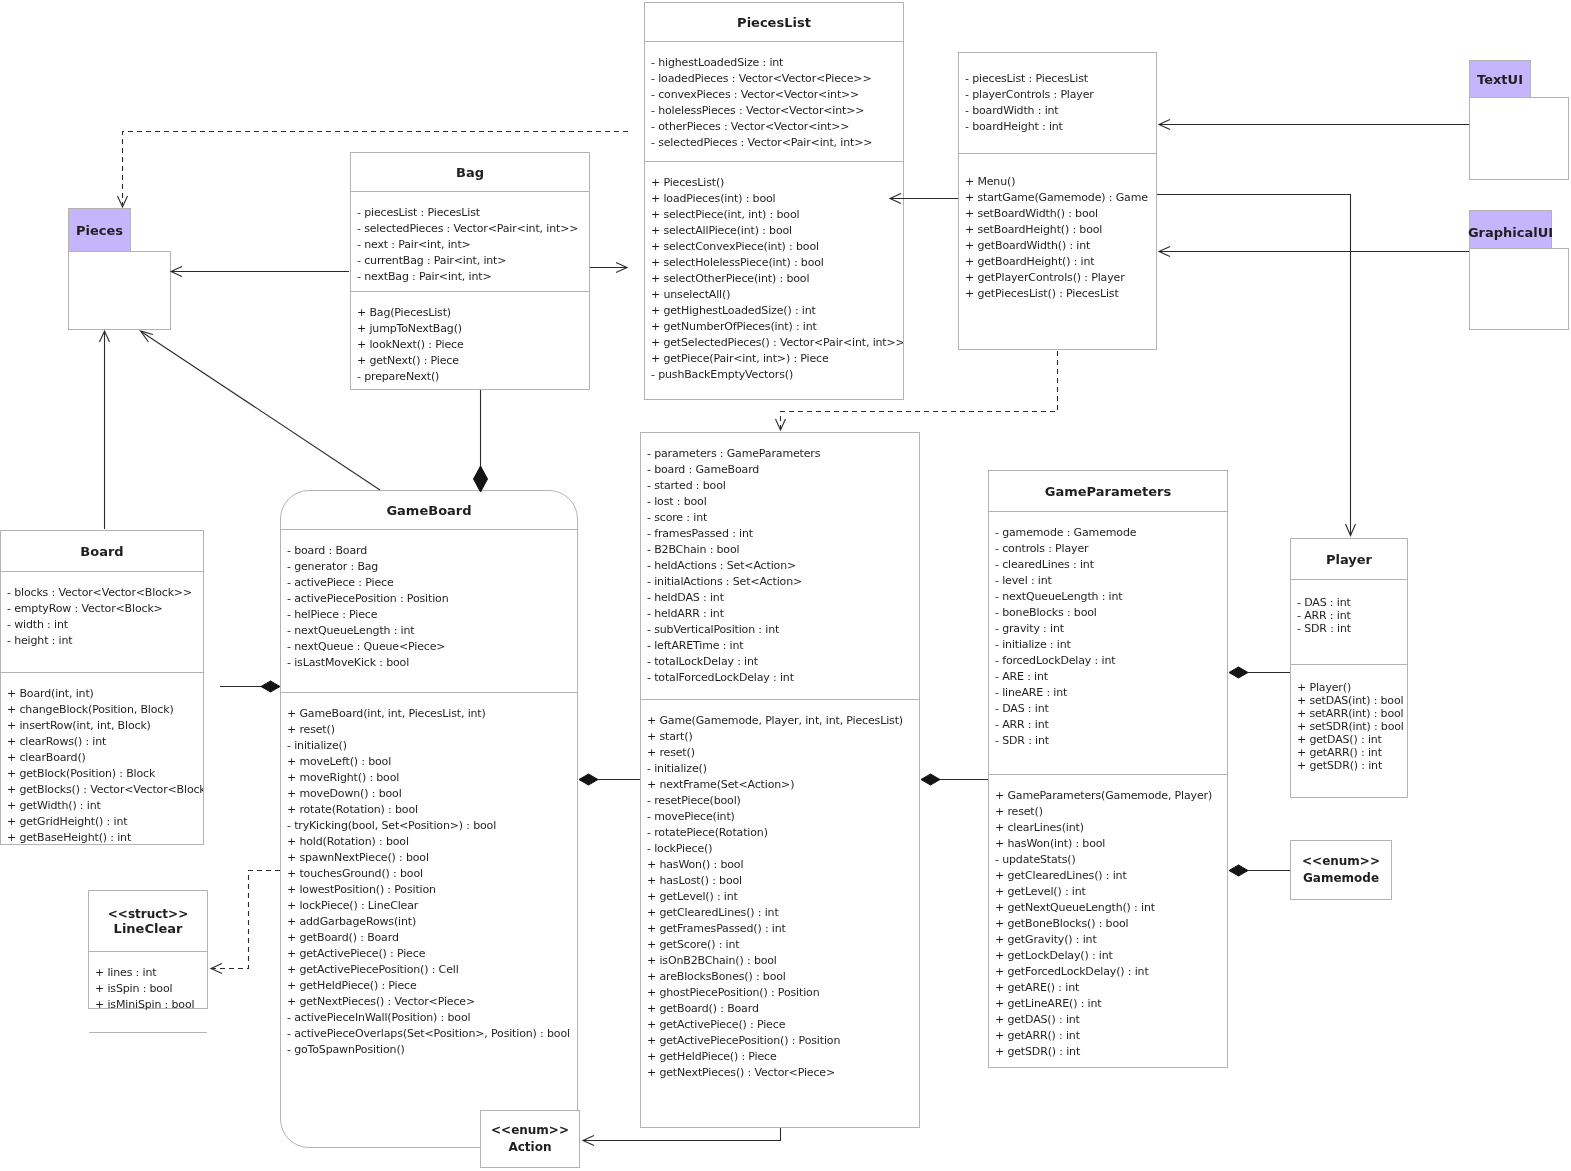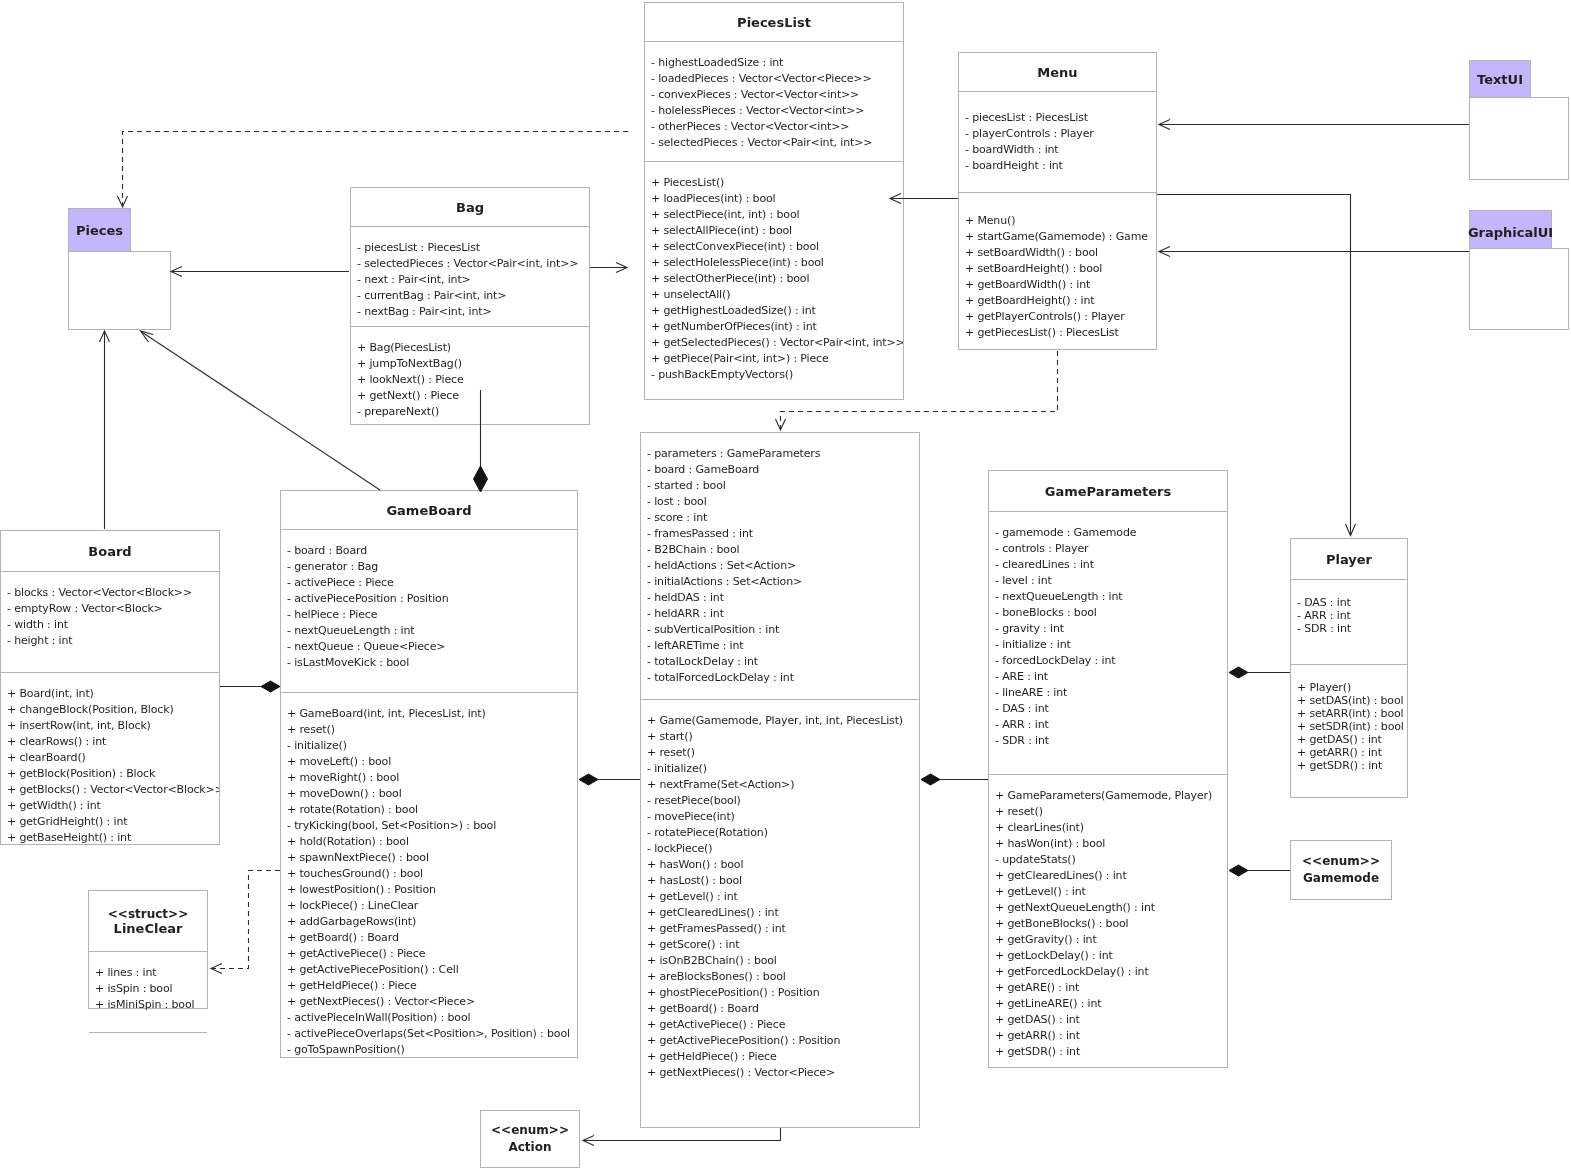--- a/index.html
+++ b/index.html
@@ -68,58 +68,57 @@
         <li>+ unselectAll()</li>
         <li>+ getHighestLoadedSize() : int</li>
         <li>+ getNumberOfPieces(int) : int</li>
         <li>+ getSelectedPieces() : Vector&lt;Pair&lt;int, int&gt;&gt;</li>
         <li>+ getPiece(Pair&lt;int, int&gt;) : Piece</li>
         <li>- pushBackEmptyVectors()</li>
       </ul>
   </div>
 
   <div class="box" style="left:958px;top:52px;width:199px;height:298px;">
-    <div class="ttl" style="height:38px;">Menu</div>
     <ul class="sec" style="flex:0 0 100px;padding-top:18px;">
         <li>- piecesList : PiecesList</li>
         <li>- playerControls : Player</li>
         <li>- boardWidth : int</li>
         <li>- boardHeight : int</li>
       </ul>
     <ul class="sec grow" style="padding-top:20px;">
         <li>+ Menu()</li>
         <li>+ startGame(Gamemode) : Game</li>
         <li>+ setBoardWidth() : bool</li>
         <li>+ setBoardHeight() : bool</li>
         <li>+ getBoardWidth() : int</li>
         <li>+ getBoardHeight() : int</li>
         <li>+ getPlayerControls() : Player</li>
         <li>+ getPiecesList() : PiecesList</li>
       </ul>
   </div>
 
-  <div class="box" style="left:350px;top:152px;width:240px;height:238px;margin-top:35px;">
+  <div class="box" style="left:350px;top:152px;width:240px;height:238px;">
     <div class="ttl" style="height:38px;">Bag</div>
     <ul class="sec" style="flex:0 0 99px;">
         <li>- piecesList : PiecesList</li>
         <li>- selectedPieces : Vector&lt;Pair&lt;int, int&gt;&gt;</li>
         <li>- next : Pair&lt;int, int&gt;</li>
         <li>- currentBag : Pair&lt;int, int&gt;</li>
         <li>- nextBag : Pair&lt;int, int&gt;</li>
       </ul>
     <ul class="sec grow">
         <li>+ Bag(PiecesList)</li>
         <li>+ jumpToNextBag()</li>
         <li>+ lookNext() : Piece</li>
         <li>+ getNext() : Piece</li>
         <li>- prepareNext()</li>
       </ul>
   </div>
 
-  <div class="box" style="left:0px;top:530px;width:220px;height:315px;">
+  <div class="box" style="left:0px;top:530px;width:204px;height:315px;">
     <div class="ttl" style="height:40px;">Board</div>
     <ul class="sec" style="flex:0 0 100px;">
         <li>- blocks : Vector&lt;Vector&lt;Block&gt;&gt;</li>
         <li>- emptyRow : Vector&lt;Block&gt;</li>
         <li>- width : int</li>
         <li>- height : int</li>
       </ul>
     <ul class="sec grow">
         <li>+ Board(int, int)</li>
         <li>+ changeBlock(Position, Block)</li>
@@ -127,21 +126,21 @@
         <li>+ clearRows() : int</li>
         <li>+ clearBoard()</li>
         <li>+ getBlock(Position) : Block</li>
         <li>+ getBlocks() : Vector&lt;Vector&lt;Block&gt;&gt;</li>
         <li>+ getWidth() : int</li>
         <li>+ getGridHeight() : int</li>
         <li>+ getBaseHeight() : int</li>
       </ul>
   </div>
 
-  <div class="box" style="left:280px;top:490px;width:298px;height:568px;">
+  <div class="box" style="left:280px;top:490px;width:298px;height:658px;border-radius:29px;">
     <div class="ttl" style="height:38px;">GameBoard</div>
     <ul class="sec" style="flex:0 0 162px;">
         <li>- board : Board</li>
         <li>- generator : Bag</li>
         <li>- activePiece : Piece</li>
         <li>- activePiecePosition : Position</li>
         <li>- helPiece : Piece</li>
         <li>- nextQueueLength : int</li>
         <li>- nextQueue : Queue&lt;Piece&gt;</li>
         <li>- isLastMoveKick : bool</li>

